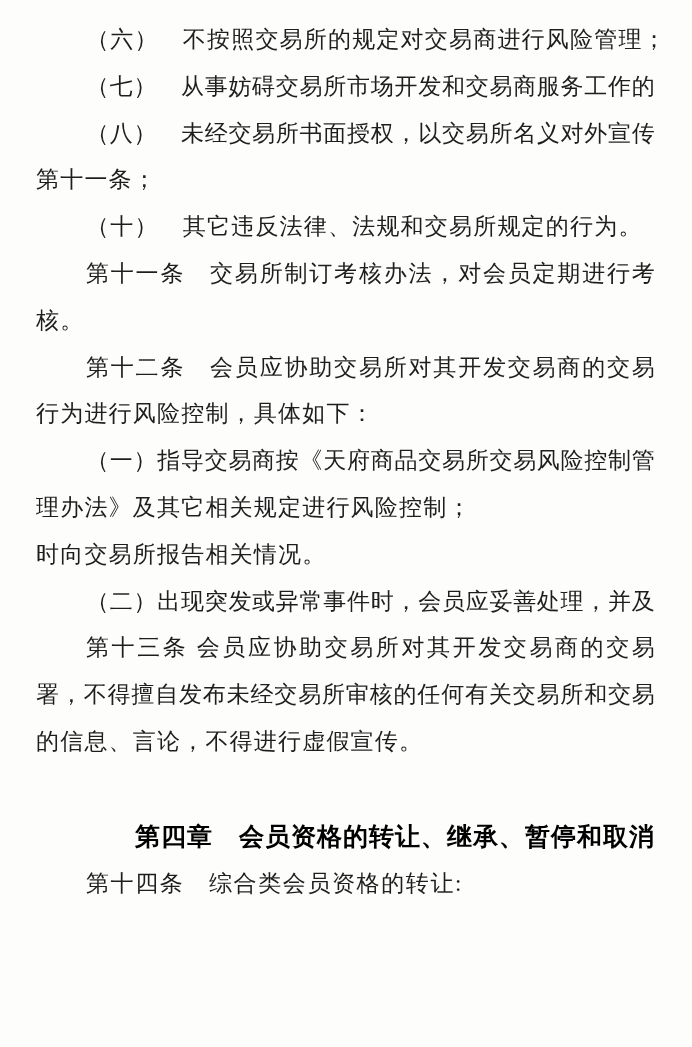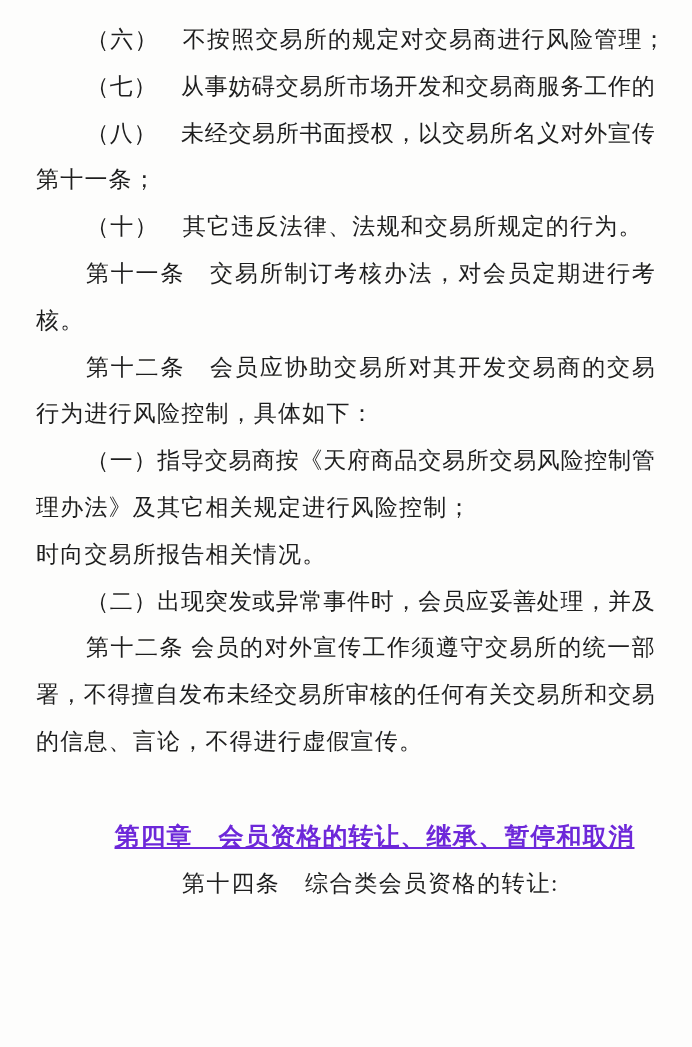--- a/index.html
+++ b/index.html
@@ -38,54 +38,52 @@
     text-justify: inter-character;
     letter-spacing: 0.2px;
   }
   .chapter-heading {
     margin-top: 47px;
     font-family: "Liberation Sans", "DejaVu Sans", sans-serif;
     font-weight: bold;
     font-size: 25px;
     line-height: 47px;
     height: 47px;
-    text-align: center;
+    text-align: right;
     padding-left: 58px;
-    color: #6d28d9;
+    color: #000000;
     letter-spacing: 1px;
     white-space: nowrap;
-    text-decoration: underline;
   }
   .closing-line {
     font-size: 23px;
     line-height: 47px;
     height: 47px;
     letter-spacing: 1.6px;
     padding-left: 50px;
     white-space: nowrap;
-    text-align: center;
   }
 </style>
 </head>
 <body>
 
 <div class="page">
   <div class="text-body">
       <div class="line indent">（六）　不按照交易所的规定对交易商进行风险管理；</div>
       <div class="line indent justify">（七）　从事妨碍交易所市场开发和交易商服务工作的</div>
       <div class="line indent justify">（八）　未经交易所书面授权，以交易所名义对外宣传</div>
       <div class="line">第十一条；</div>
       <div class="line indent">（十）　其它违反法律、法规和交易所规定的行为。</div>
       <div class="line indent justify">第十一条　交易所制订考核办法，对会员定期进行考</div>
       <div class="line">核。</div>
       <div class="line indent justify">第十二条　会员应协助交易所对其开发交易商的交易</div>
       <div class="line">行为进行风险控制，具体如下：</div>
       <div class="line indent justify">（一）指导交易商按《天府商品交易所交易风险控制管</div>
       <div class="line">理办法》及其它相关规定进行风险控制；</div>
       <div class="line">时向交易所报告相关情况。</div>
       <div class="line indent justify">（二）出现突发或异常事件时，会员应妥善处理，并及</div>
-      <div class="line indent justify">第十二条 会员的对外宣传工作须遵守交易所的统一部</div>
+      <div class="line indent justify">第十三条 会员应协助交易所对其开发交易商的交易</div>
       <div class="line justify">署，不得擅自发布未经交易所审核的任何有关交易所和交易</div>
       <div class="line">的信息、言论，不得进行虚假宣传。</div>
     </div>
   <div class="chapter-heading">第四章　会员资格的转让、继承、暂停和取消</div>
   <div class="closing-line">第十四条　综合类会员资格的转让:</div>
 </div>
 
 </body></html>

